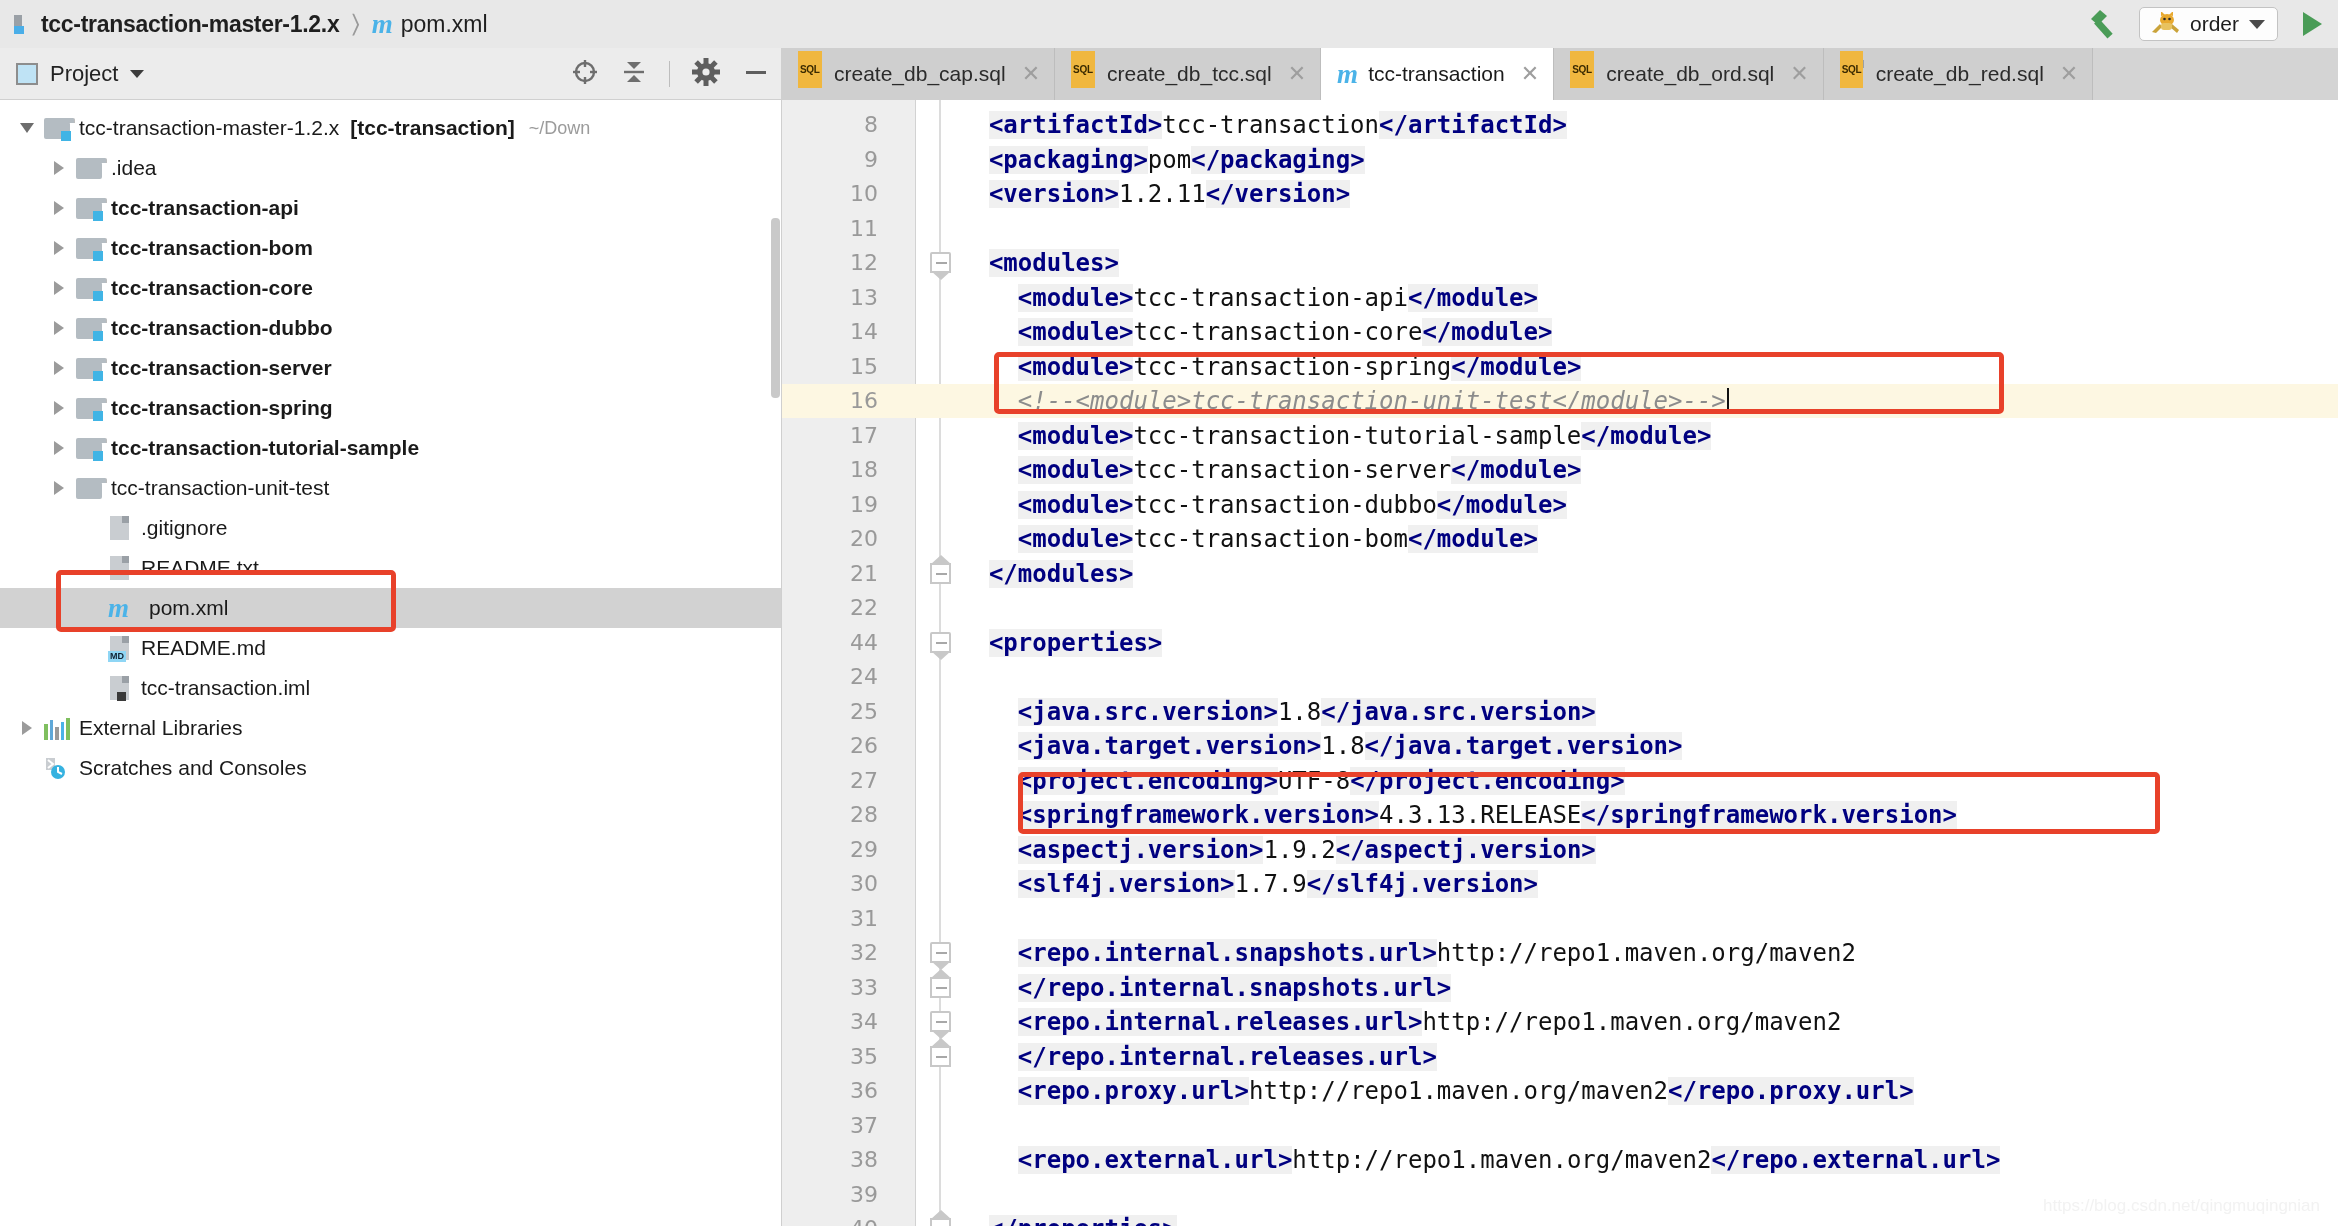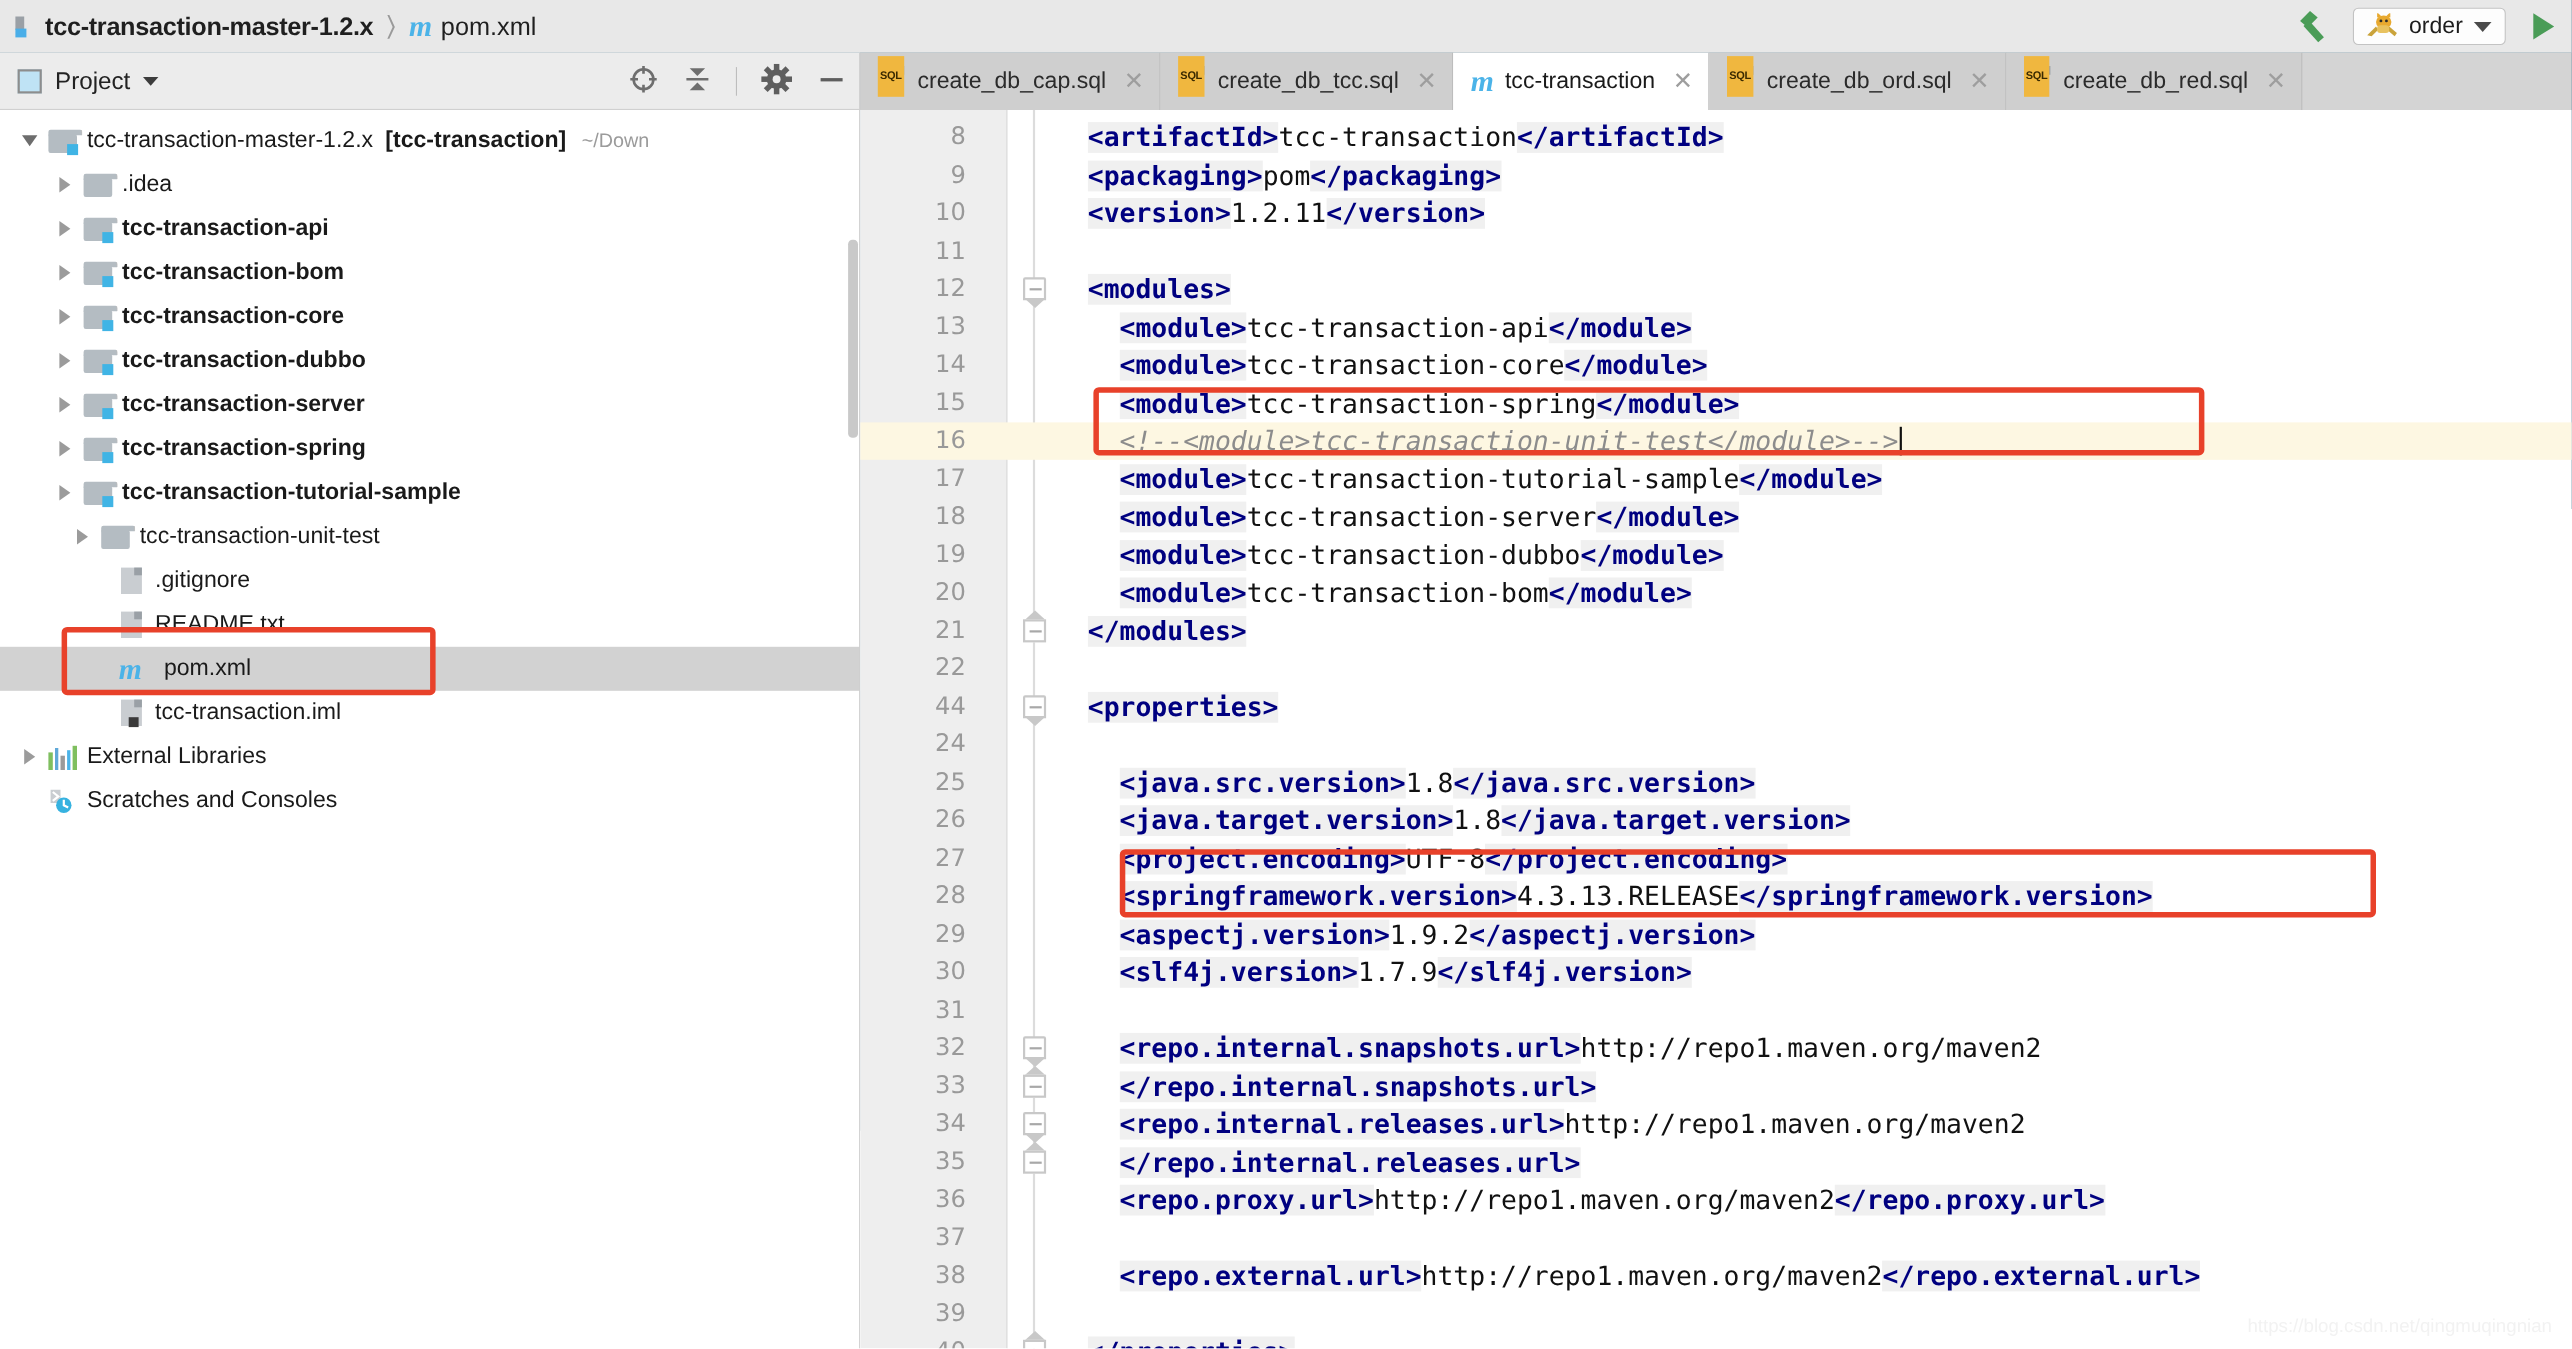--- a/index.html
+++ b/index.html
@@ -326,21 +326,21 @@
           <span class="twbox">
             <span class="tw"></span>
           </span>
           <span class="fld mod">
             <span class="tab"></span>
             <span class="body"></span>
             <span class="badge"></span>
           </span>
           <span class="tlabel b">tcc-transaction-tutorial-sample</span>
         </div>
-        <div class="trow" style="padding-left: 58px;">
+        <div class="trow" style="padding-left: 42px;">
           <span class="twbox">
             <span class="tw"></span>
           </span>
           <span class="fld">
             <span class="tab"></span>
             <span class="body"></span>
           </span>
           <span class="tlabel">tcc-transaction-unit-test</span>
         </div>
         <div class="trow" style="padding-left: 74px;">
@@ -356,20 +356,29 @@
           <span class="fic">
             <span class="pg"></span>
             <span class="crn"></span>
           </span>
           <span class="tlabel">README.txt</span>
         </div>
         <div class="trow sel" style="padding-left: 74px;">
           <span class="twbox"></span>
           <span class="m-ico" style="font-family: &quot;Liberation Serif&quot;, serif; font-style: italic; font-weight: bold; color: rgb(75, 179, 232); font-size: 27px; line-height: 1; flex: 0 0 24px;">m</span>
           <span class="tlabel">pom.xml</span>
+        </div>
+        <div class="trow" style="padding-left: 74px;">
+          <span class="twbox"></span>
+          <span class="fic">
+            <span class="pg"></span>
+            <span class="crn"></span>
+            <span class="lbl md">MD</span>
+          </span>
+          <span class="tlabel">README.md</span>
         </div>
         <div class="trow" style="padding-left: 74px;">
           <span class="twbox"></span>
           <span class="fic">
             <span class="pg"></span>
             <span class="crn"></span>
             <span style="position:absolute;left:9px;bottom:0;width:9px;height:9px;background:#3a3a3a"></span>
           </span>
           <span class="tlabel">tcc-transaction.iml</span>
         </div>

